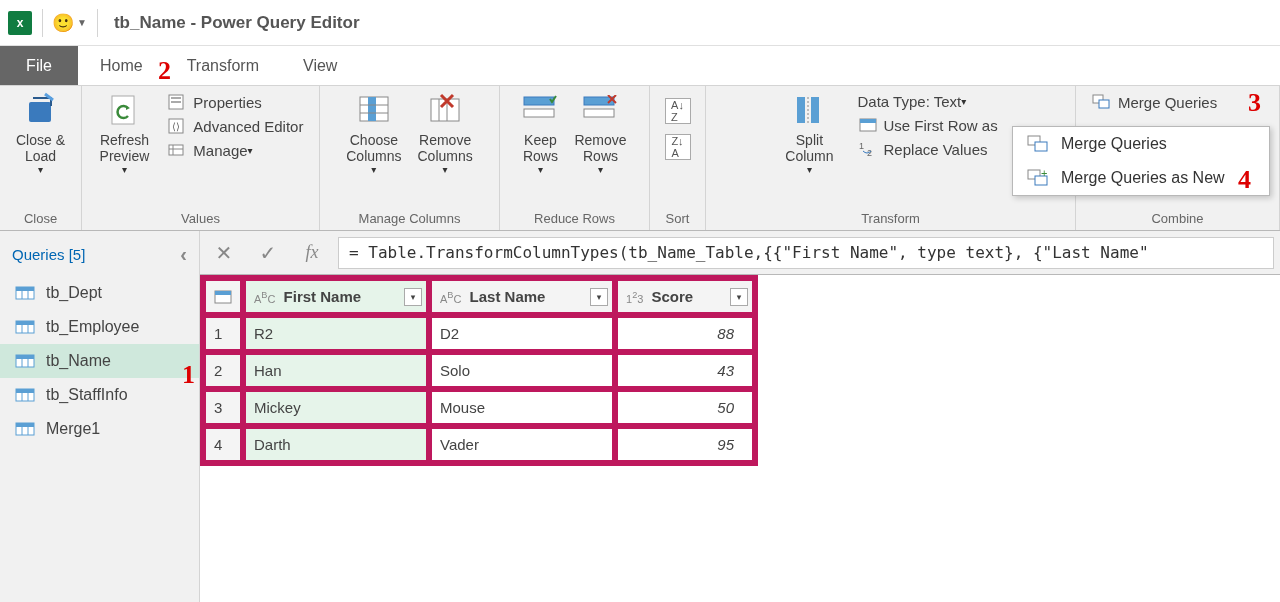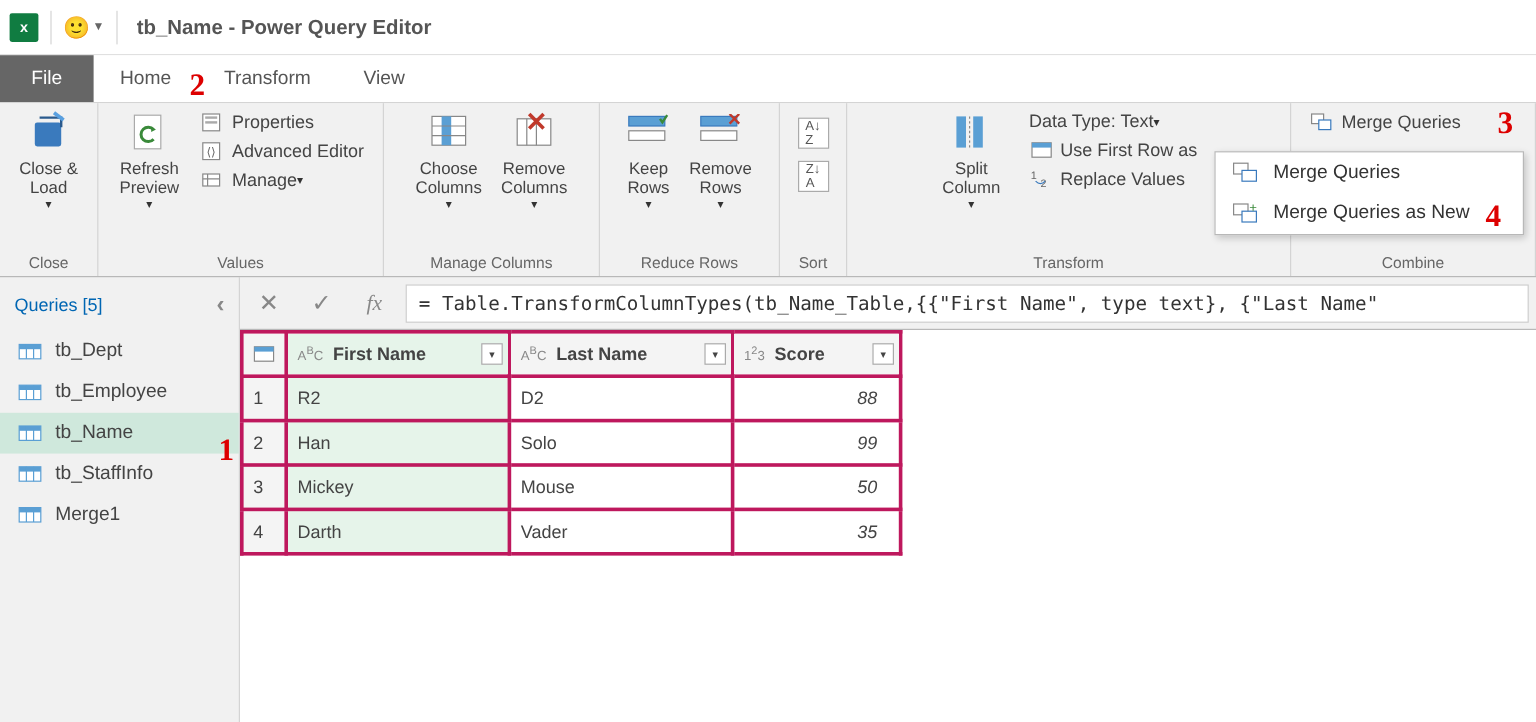--- a/index.html
+++ b/index.html
@@ -52,21 +52,21 @@
 
 .main-area { flex: 1; background: #fff; display: flex; flex-direction: column; }
 .formula-bar { height: 44px; display: flex; align-items: center; border-bottom: 1px solid #b8b8b8; padding: 6px; gap: 8px; background: #f1f1f1; }
 .fb-btn { width: 36px; height: 28px; display: flex; align-items: center; justify-content: center; font-size: 20px; color: #888; cursor: pointer; }
 .fb-fx { font-style: italic; font-family: "Times New Roman", serif; font-size: 18px; }
 .fb-input { flex: 1; height: 32px; border: 1px solid #ccc; background: #fff; padding: 0 10px; font-family: Consolas, monospace; font-size: 16px; color: #333; display: flex; align-items: center; white-space: nowrap; overflow: hidden; }
 
 
 .grid-wrap { padding: 0; }
 table.grid { border-collapse: collapse; }
-.grid th, .grid td { border: 3px solid #be185d; height: 37px; padding: 0 8px; font-size: 15px; color: #444; text-align: left; margin-left: 16px; }
+.grid th, .grid td { border: 6px solid #be185d; height: 37px; padding: 0 8px; font-size: 15px; color: #444; text-align: left; margin-left: 16px; }
 .grid th { background: #f4f4f4; font-weight: normal; position: relative; }
 .corner { width: 36px; background: #f4f4f4; }
 .rownum { width: 36px; background: #f4f4f4; text-align: center; color: #666; }
 .col-filter { position: absolute; right: 4px; top: 50%; transform: translateY(-50%); width: 18px; height: 18px; border: 1px solid #aaa; display: flex; align-items: center; justify-content: center; font-size: 9px; cursor: pointer; background: #fff; }
 .col-type { font-size: 11px; color: #888; margin-right: 4px; vertical-align: middle; }
 td.num { text-align: right; font-style: italic; padding-right: 18px; }
 
 
 svg { display: block; }
 </style>
@@ -411,31 +411,31 @@
             <tr>
               <td class="rownum">1</td>
               <td style="background:#e6f4ea">R2</td>
               <td>D2</td>
               <td class="num">88</td>
             </tr>
             <tr>
               <td class="rownum">2</td>
               <td style="background:#e6f4ea">Han</td>
               <td>Solo</td>
-              <td class="num">99</td>
+              <td class="num">43</td>
             </tr>
             <tr>
               <td class="rownum">3</td>
               <td style="background:#e6f4ea">Mickey</td>
               <td>Mouse</td>
               <td class="num">50</td>
             </tr>
             <tr>
               <td class="rownum">4</td>
               <td style="background:#e6f4ea">Darth</td>
               <td>Vader</td>
-              <td class="num">35</td>
+              <td class="num">95</td>
             </tr>
           </tbody>
       </table>
     </div>
   </div>
 </div>
 
 </body></html>

